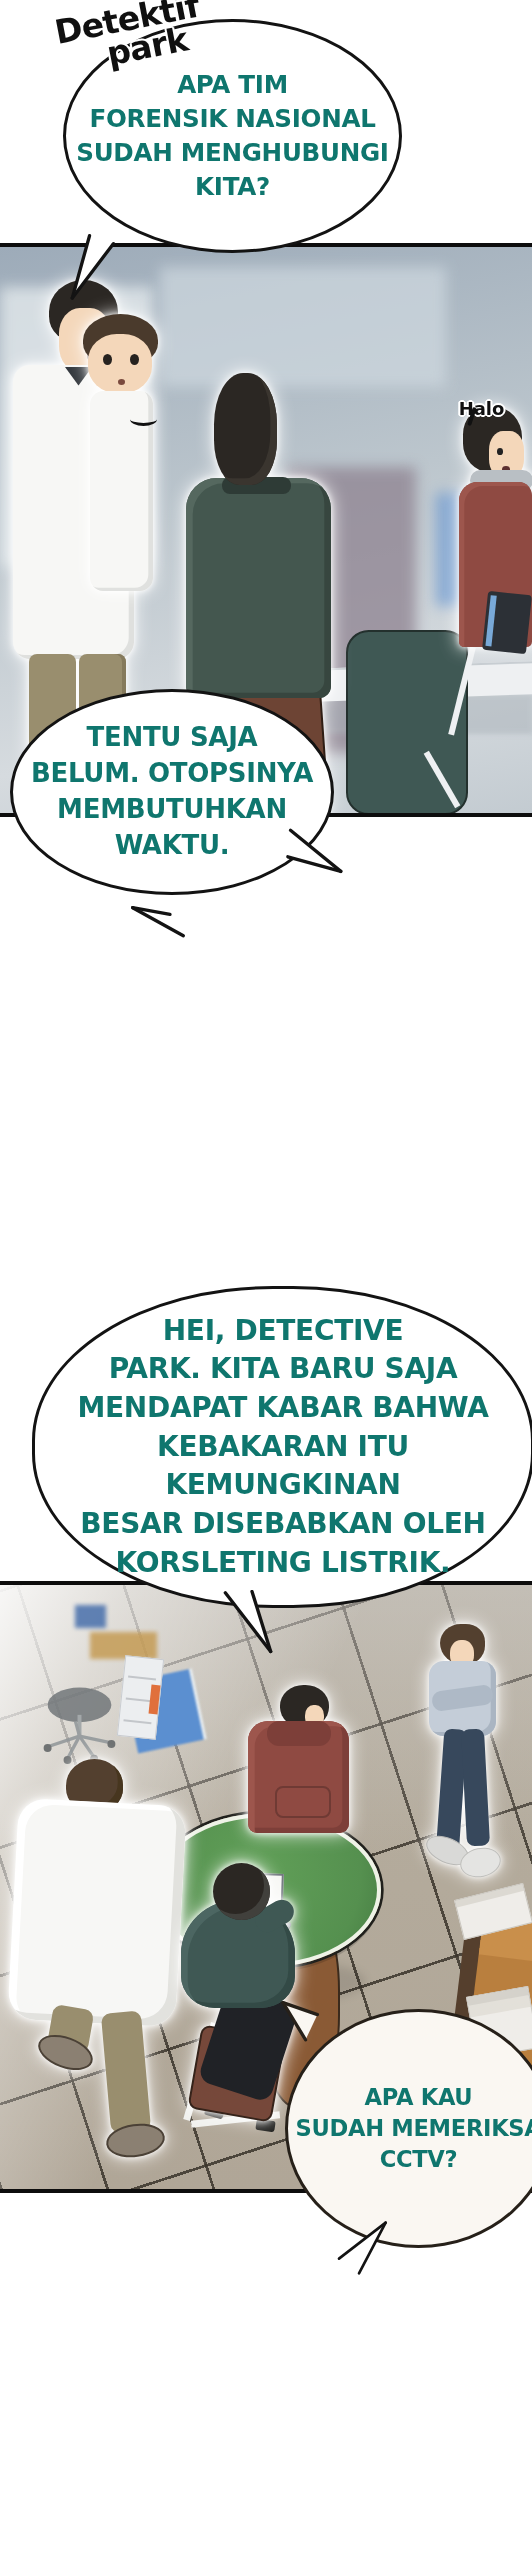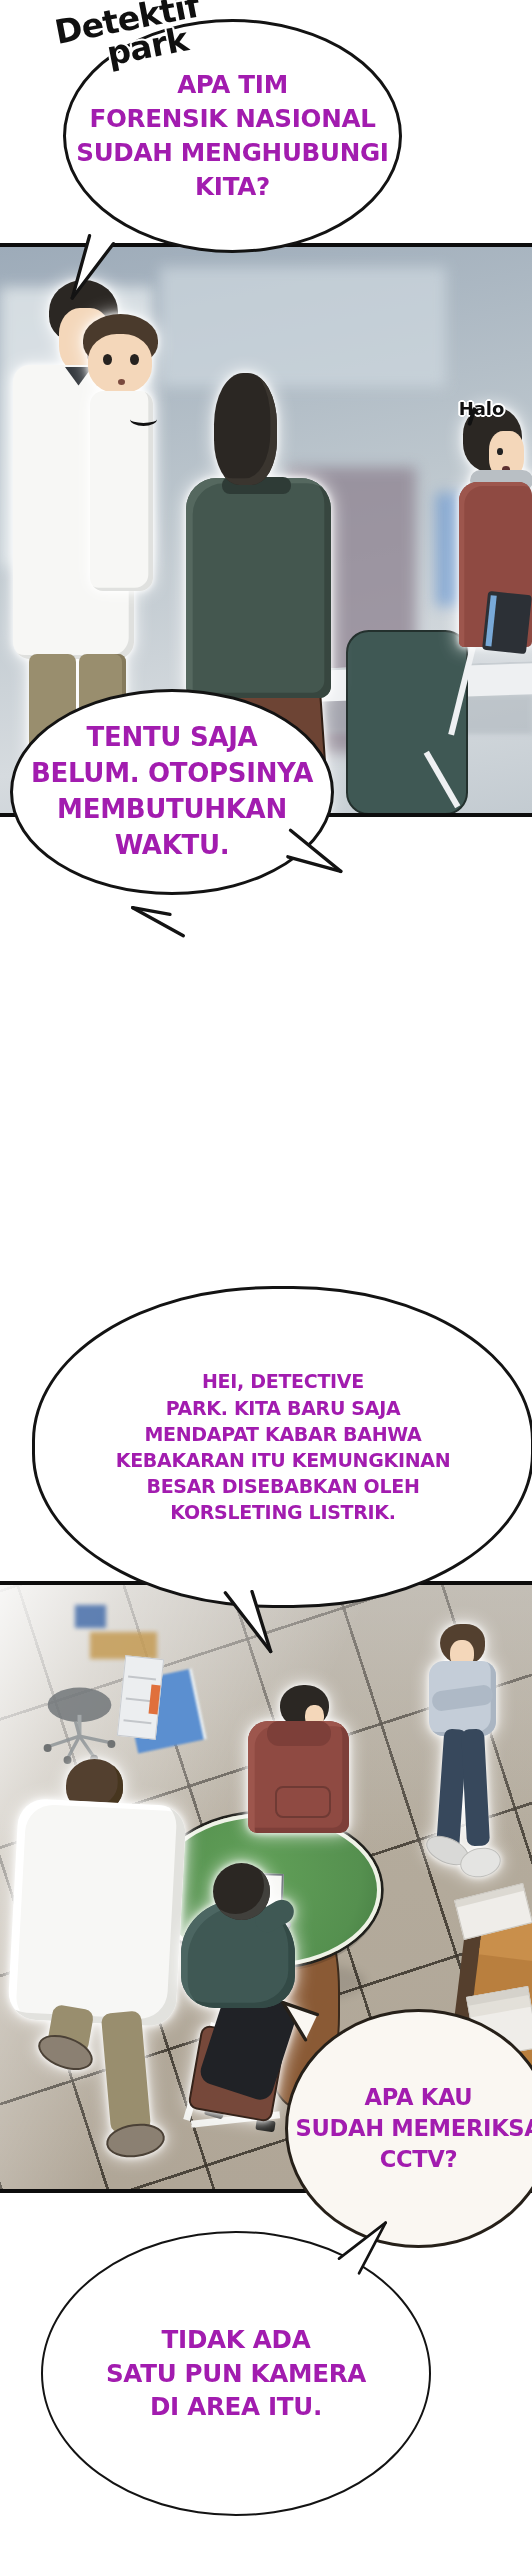--- a/index.html
+++ b/index.html
@@ -5,21 +5,21 @@
   html,body{margin:0;padding:0;background:#fff;}
   .page{position:relative;width:533px;height:2576px;background:#fff;overflow:hidden;
         font-family:"DejaVu Sans",sans-serif;}
   .abs{position:absolute;}
 
   
   .bubble{position:absolute;background:var(--bubble_fill,#ffffff);
           border:3.3px solid var(--ink,#131313);border-radius:50%;
           display:flex;align-items:center;justify-content:center;z-index:30;}
   .bubble-text{white-space:pre-line;text-align:center;font-weight:bold;
-               color:#a21caf;letter-spacing:-0.3px;line-height:1.38;}
+               color:#0f766e;letter-spacing:-0.3px;line-height:1.38;}
   .tail{position:absolute;z-index:31;}
 
   
   .hand{font-weight:bold;color:#101010;
         text-shadow:-2px 0 #fff,2px 0 #fff,0 -2px #fff,0 2px #fff,
                     -1.3px -1.3px #fff,1.3px 1.3px #fff,1.3px -1.3px #fff,-1.3px 1.3px #fff;}
   .detektif{left:57px;top:2.7px;font-size:33px;line-height:.95;
             transform:rotate(-11deg);z-index:40;letter-spacing:-0.7px;}
   .detektif .l2{padding-left:47px;display:block;}
   .small-note{white-space:pre-line;text-align:center;font-size:15.3px;line-height:1.1;z-index:20;}
@@ -237,21 +237,21 @@
     <path d="M4,48 L84,70" stroke="#131313" stroke-width="5" fill="none" stroke-linecap="round"></path>
   </svg>
 
   <svg class="tail" style="left:130px;top:905px;" width="60" height="40" viewBox="0 0 90 60">
     <polygon points="60,14 80,46 4,4" fill="#ffffff"></polygon>
     <path d="M60,14 L4,4" stroke="#131313" stroke-width="5" fill="none" stroke-linecap="round"></path>
     <path d="M80,46 L4,4" stroke="#131313" stroke-width="5" fill="none" stroke-linecap="round"></path>
   </svg>
 
   <div class="bubble" style="left:32px;top:1286px;width:496px;height:316px;border-radius:48%;">
-    <div class="bubble-text" style="font-size:19px;">HEI, DETECTIVE
+    <div class="bubble-text" style="font-size:28px;">HEI, DETECTIVE
 PARK. KITA BARU SAJA
 MENDAPAT KABAR BAHWA
 KEBAKARAN ITU KEMUNGKINAN
 BESAR DISEBABKAN OLEH
 KORSLETING LISTRIK.</div>
   </div>
   <svg class="tail" style="left:216px;top:1590px;" width="60" height="67" viewBox="0 0 90 100">
     <polygon points="14,4 54,2 82,92" fill="#ffffff"></polygon>
     <path d="M14,4 L82,92" stroke="#131313" stroke-width="5" fill="none" stroke-linecap="round"></path>
     <path d="M54,2 L82,92" stroke="#131313" stroke-width="5" fill="none" stroke-linecap="round"></path>
@@ -261,25 +261,20 @@
     <div class="bubble-text" style="font-size:22.6px;">APA KAU
 SUDAH MEMERIKSA
 CCTV?</div>
   </div>
   <svg class="tail" style="left:280px;top:2000px;" width="67" height="53" viewBox="0 0 100 80">
     <polygon points="56,22 38,60 4,4" fill="#faf7f2"></polygon>
     <path d="M56,22 L4,4" stroke="#262019" stroke-width="5" fill="none" stroke-linecap="round"></path>
     <path d="M38,60 L4,4" stroke="#262019" stroke-width="5" fill="none" stroke-linecap="round"></path>
   </svg>
 
-  <div class="bubble" style="left:41px;top:2231px;width:386px;height:281px;border-width:2.7px;">
-    <div class="bubble-text" style="font-size:24.6px;">TIDAK ADA
-SATU PUN KAMERA
-DI AREA ITU.</div>
-  </div>
   <svg class="tail" style="left:331px;top:2220px;" width="60" height="60" viewBox="0 0 90 90">
     <polygon points="12,58 42,80 82,4" fill="#ffffff"></polygon>
     <path d="M12,58 L82,4" stroke="#131313" stroke-width="4" fill="none" stroke-linecap="round"></path>
     <path d="M42,80 L82,4" stroke="#131313" stroke-width="4" fill="none" stroke-linecap="round"></path>
   </svg>
 
 </div>
 
 
 </body></html>

